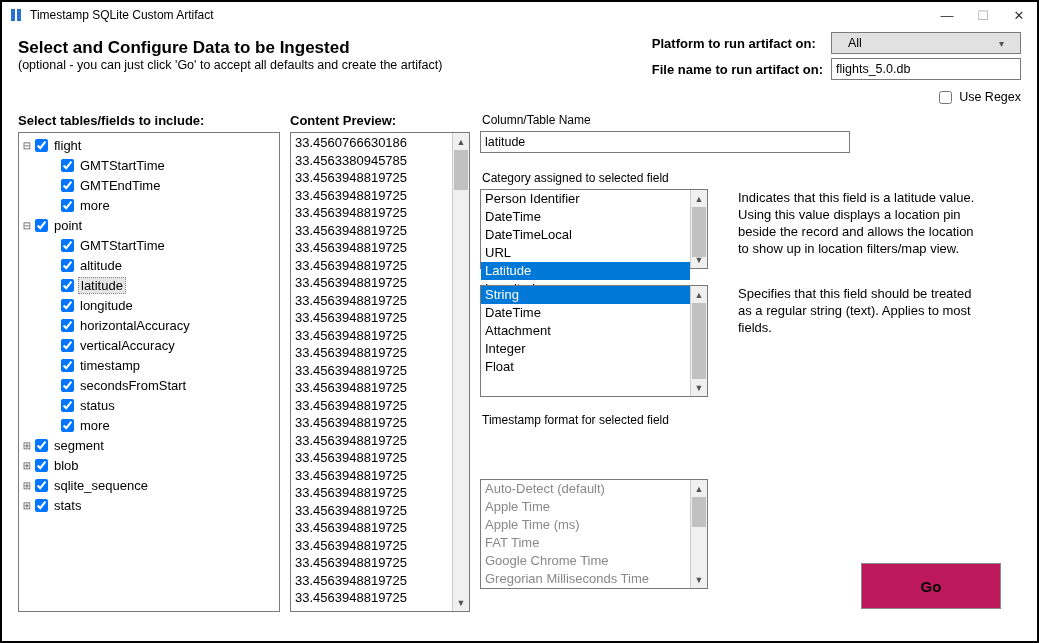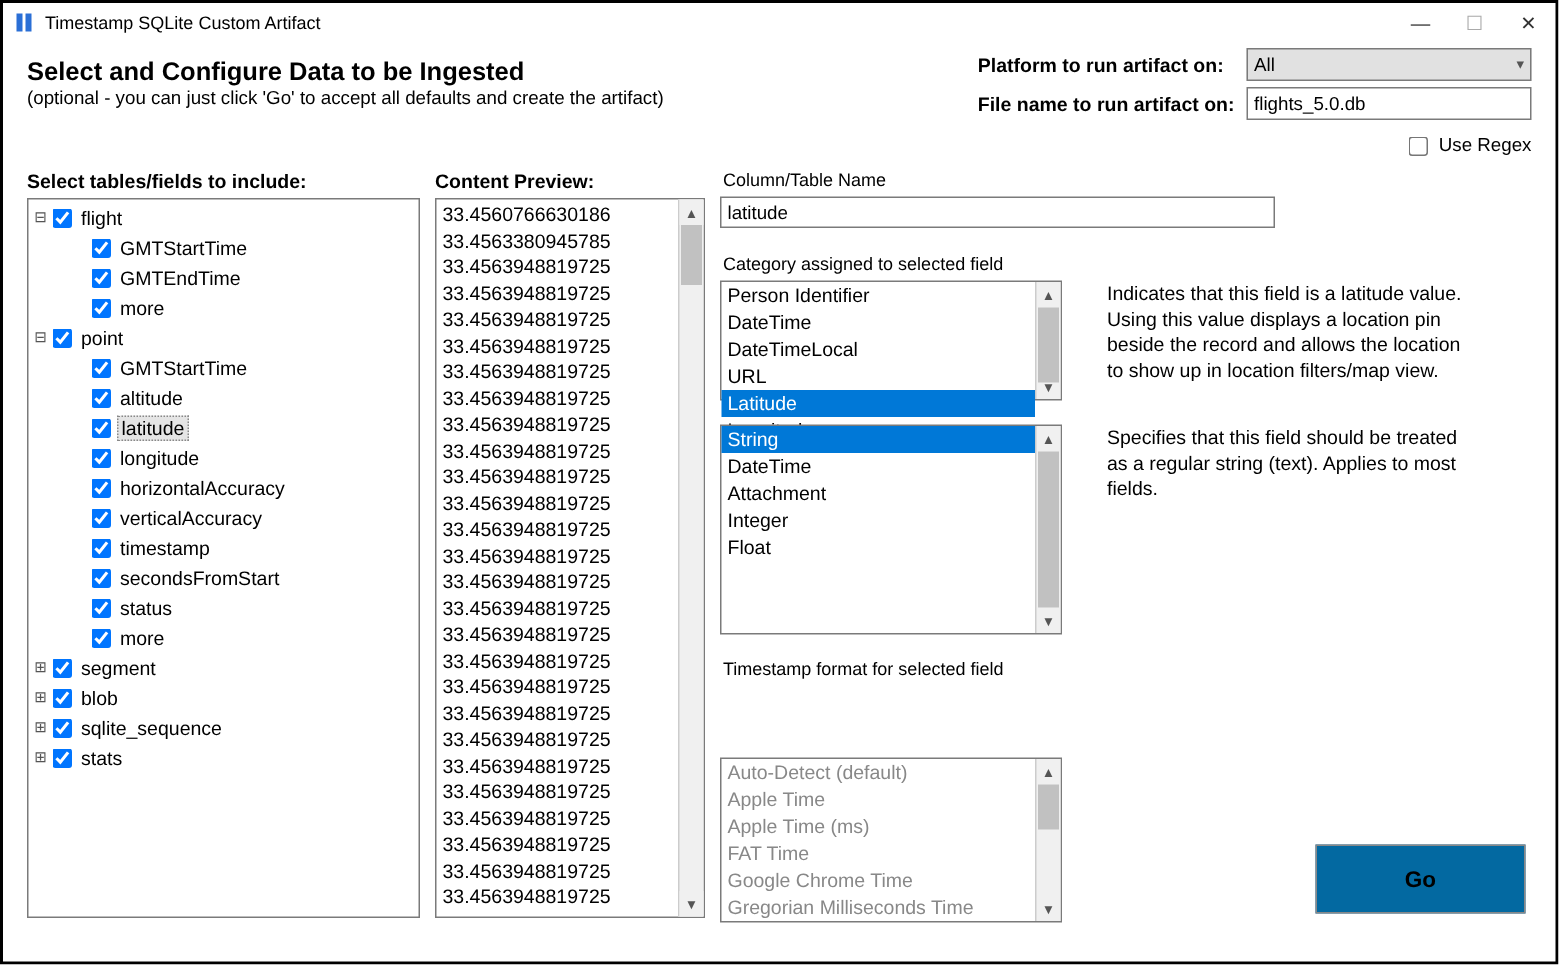--- a/index.html
+++ b/index.html
@@ -15,21 +15,21 @@
 .titlebar .winbtn { width: 36px; height: 26px; display: flex; align-items: center; justify-content: center; font-size: 13px; color:#333;}
 .titlebar .winbtn.max { color:#aaa;}
 .content { padding: 4px 16px 0 16px; }
 .headerrow { display: flex; }
 .heading { font-size: 17px; font-weight: bold; margin: 6px 0 0 0; }
 .subheading { font-size: 12.5px; color: #000; }
 .rightheader { margin-left: auto; }
 .rightheader .row { display: flex; align-items: center; margin-bottom: 4px; justify-content: space-between;}
 .rightheader label { font-size: 13px; font-weight: bold; margin-right: 8px; white-space: nowrap;}
 .plat-select {
-  width: 190px; height: 22px; border: 1px solid #7a7a7a; background: #e1e1e1; font-size: 12.5px; padding: 0 4px;
+  width: 190px; height: 22px; border: 1px solid #7a7a7a; background: #e1e1e1; font-size: 12.5px; padding: 0 16px;
   display:flex; align-items:center; justify-content:space-between;
 }
 .file-input {
   width: 190px; height: 22px; border: 1px solid #7a7a7a; font-size: 12.5px; padding: 0 4px;
 }
 .regex-row { text-align: right; margin-top: 8px; font-size: 12.5px; }
 .regex-row input { vertical-align: middle; margin-right:4px;}
 .mainrow { display: flex; margin-top: 6px; gap: 10px; height: 502px;}
 .col { display: flex; flex-direction: column; }
 .col-label { font-size: 13px; font-weight: bold; margin-bottom: 4px; }
@@ -61,22 +61,22 @@
 }
 .listbox .items { flex:1; }
 .listbox .item { padding: 0 4px; height: 18px; line-height:18px;}
 .listbox .item.selected { background: #0078d7; color: #fff; }
 .listbox .item.disabled { color: #888; }
 .listbox .scroll { width: 17px; background: #f0f0f0; border-left:1px solid #ccc; position:relative;}
 .listbox .scroll .up, .listbox .scroll .down { height:17px; display:flex; align-items:center; justify-content:center; font-size:9px; color:#555;}
 .listbox .scroll .thumb { position:absolute; left:1px; right:1px; background:#c1c1c1;}
 .desc { margin-left: 30px; font-size: 13px; width: 250px; line-height: 17px;}
 .gobtn {
-  position: absolute; right: 4px; bottom: 6px; width: 140px; height: 46px;
-  background: #0369a1; border: 1px solid #888; font-size: 15px; font-weight: bold;
+  position: absolute; right: 20px; bottom: 6px; width: 140px; height: 46px;
+  background: #be185d; border: 1px solid #888; font-size: 15px; font-weight: bold;
   display:flex; align-items:center; justify-content:center;
 }
 </style>
 </head>
 <body>
 
 <div class="outer">
   <div class="titlebar">
     <span class="icon">
       <svg width="14" height="14">
@@ -278,21 +278,21 @@
             <div class="scroll">
               <div class="up">▲</div>
               <div class="thumb" style="top:17px;height:50px;"></div>
               <div class="down" style="position:absolute;bottom:0;width:100%;">▼</div>
             </div>
           </div>
           <div class="desc">Indicates that this field is a latitude value. Using this value displays a location pin beside the record and allows the location to show up in location filters/map view.</div>
         </div>
 
         <div class="listwrap">
-          <div class="listbox" style="height:140px;" id="dtlist">
+          <div class="listbox" style="height:112px;" id="dtlist">
             <div class="items">
                 <div class="item selected">String</div>
                 <div class="item">DateTime</div>
                 <div class="item">Attachment</div>
                 <div class="item">Integer</div>
                 <div class="item">Float</div>
               </div>
             <div class="scroll">
               <div class="up">▲</div>
               <div class="thumb" style="top:17px;bottom:17px;"></div>

